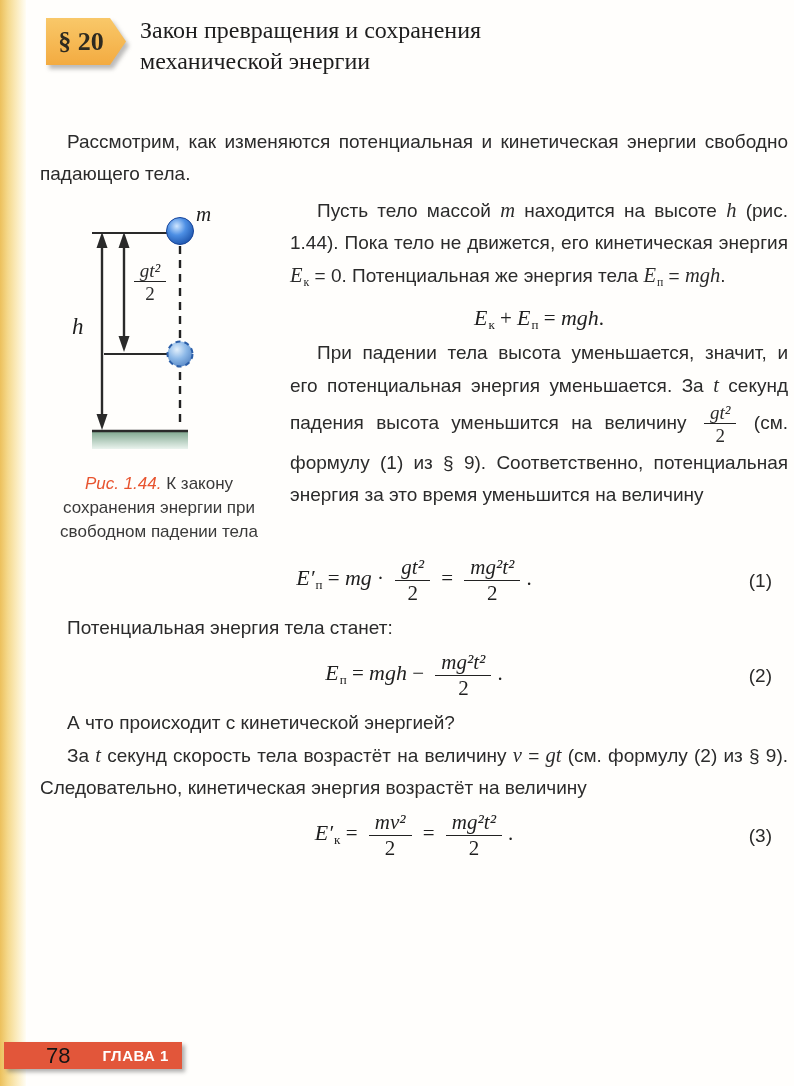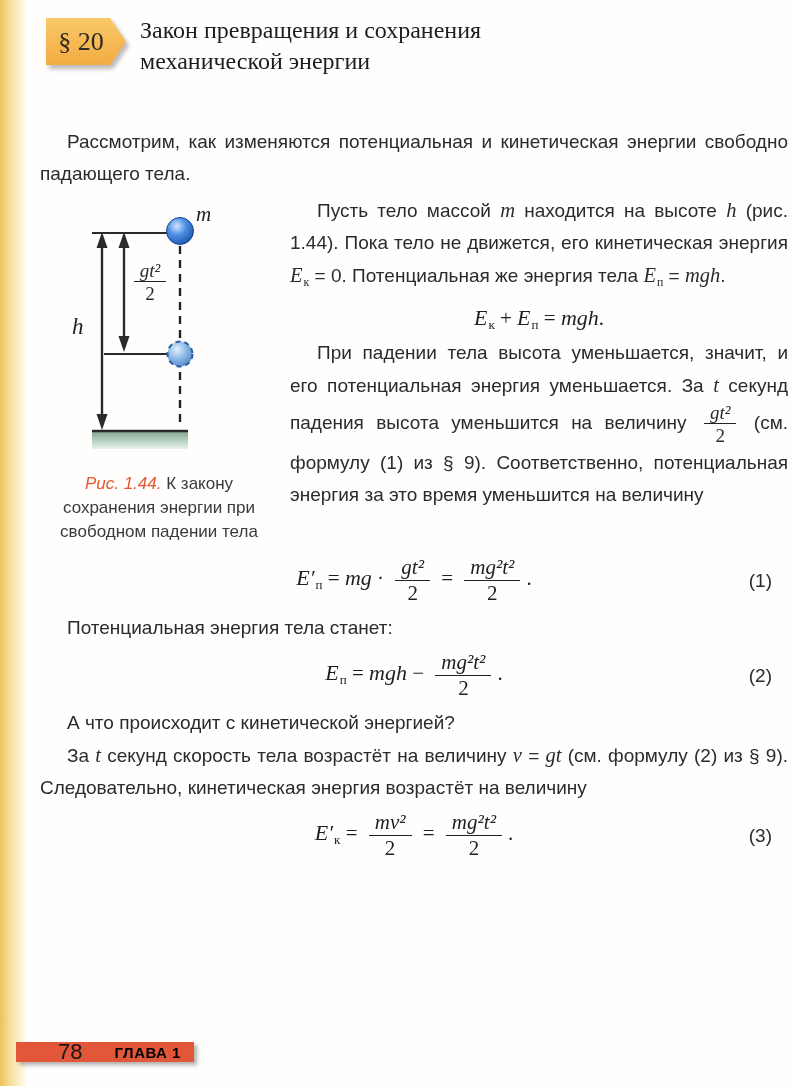--- a/index.html
+++ b/index.html
@@ -10,21 +10,21 @@
   .content{position:absolute;left:40px;top:0;width:748px;}
 
   
   .header{position:relative;height:100px;margin-top:12px;}
   .badge{position:absolute;left:6px;top:6px;width:80px;height:47px;
          filter:drop-shadow(3px 4px 2px rgba(60,60,60,.35));}
   .badge-shape{width:100%;height:100%;
          clip-path:polygon(0 0,80% 0,100% 50%,80% 100%,0 100%);
          background:linear-gradient(180deg,#f9c869 0%,#f3ab41 100%);
          display:flex;align-items:center;justify-content:center;}
-  .badge-shape span{font-family:"Liberation Serif",serif;font-weight:normal;font-size:26px;
+  .badge-shape span{font-family:"Liberation Serif",serif;font-weight:bold;font-size:26px;
          color:#2e2a20;padding-right:10px;}
   .title{margin-left:100px;padding-top:3px;font-family:"Liberation Serif",serif;
          font-weight:normal;font-size:24px;line-height:31px;color:#1d1d1d;}
 
   
   .para{font-size:19px;line-height:32px;text-align:justify;text-indent:27px;margin:0;}
   .mvar{font-family:"Liberation Serif",serif;font-style:italic;font-size:1.08em;}
   .msub{font-family:"Liberation Serif",serif;font-style:normal;font-size:0.62em;
         position:relative;top:4px;margin-left:1px;}
   .frac{display:inline-flex;flex-direction:column;align-items:center;vertical-align:middle;
@@ -47,25 +47,25 @@
   .fig-canvas{position:relative;width:238px;height:258px;}
   .fig-label{position:absolute;font-family:"Liberation Serif",serif;font-style:italic;
         color:#1d1d1d;}
   .fig-frac{position:absolute;left:87px;top:58px;width:46px;text-align:center;
         font-size:19px;margin:0;}
   .fig-caption{width:205px;margin:12px auto 0;text-align:center;font-size:17px;
         line-height:24px;color:#3a3a3a;}
   .cap-ref{color:#e8542f;font-weight:normal;font-style:italic;margin-top:34px;}
 
   
-  .footer-bar{position:absolute;left:16px;top:1042px;width:178px;height:20px;
+  .footer-bar{position:absolute;left:4px;top:1042px;width:178px;height:27px;
         background:#e2563a;box-shadow:3px 3px 4px rgba(80,80,80,.45);
         display:flex;align-items:center;}
   .page-num{margin-left:42px;font-size:22px;color:#141414;}
-  .chapter{margin-left:32px;font-size:15px;font-weight:bold;color:#000000;letter-spacing:.5px;}
+  .chapter{margin-left:32px;font-size:15px;font-weight:bold;color:#ffffff;letter-spacing:.5px;}
   .clearfix::after{content:"";display:block;clear:both;}
 </style>
 </head>
 <body>
 
 <div class="page">
   <div class="edge-strip"></div>
 
   <div class="content">
 

